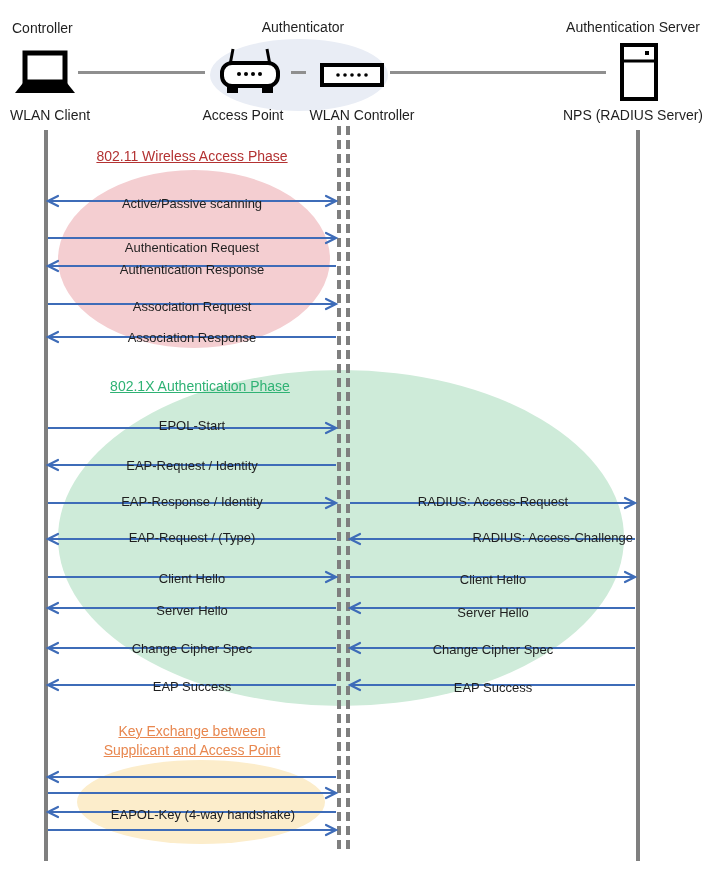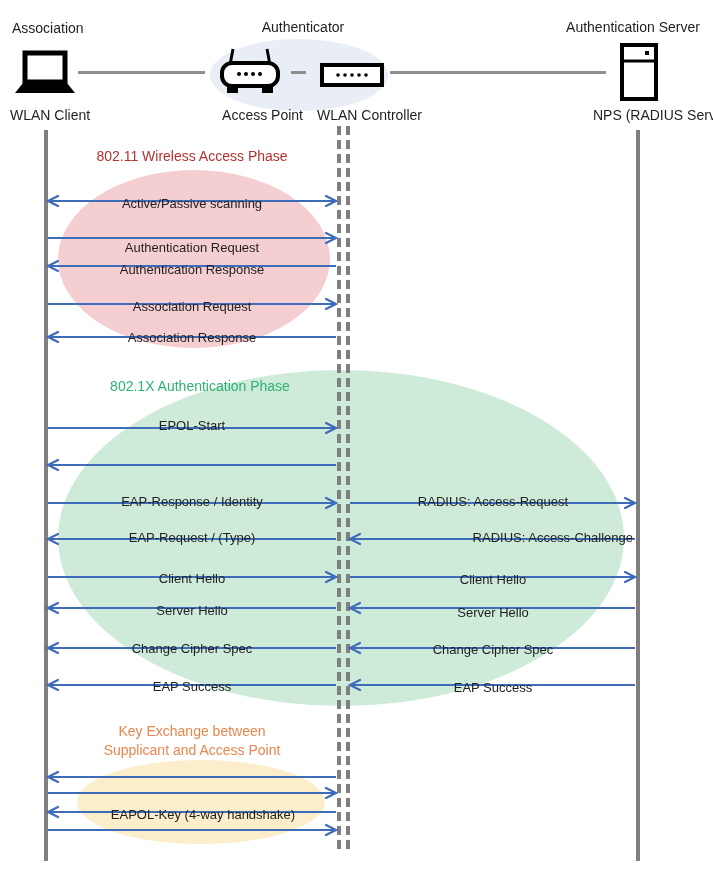--- a/index.html
+++ b/index.html
@@ -7,41 +7,41 @@
     position:relative;width:713px;height:875px;background:#fff;overflow:hidden;
     font-family:"Liberation Sans",sans-serif;color:#1f1f1f;
   }
   .ellipse{position:absolute;border-radius:50%;z-index:0;}
   .lifeline{position:absolute;width:4px;background:#7f7f7f;z-index:1;}
   .lifeline.dashed{background:repeating-linear-gradient(180deg,#7f7f7f 0 9px,transparent 9px 14px);}
   .connector{position:absolute;height:3px;background:#8f8f8f;top:71px;z-index:1;}
   .hdr{position:absolute;font-size:14px;white-space:nowrap;z-index:3;}
   .hdr.center{text-align:center;}
   .node-label{position:absolute;font-size:14px;white-space:nowrap;z-index:3;}
-  .node-label.center{text-align:right;}
-  .phase-title{position:absolute;font-size:14px;text-align:center;white-space:nowrap;z-index:3;line-height:19px;}
+  .node-label.center{text-align:center;}
+  .phase-title{position:absolute;font-size:14px;text-align:center;white-space:nowrap;z-index:3;line-height:19px;text-decoration:underline;}
   .msg-label{position:absolute;font-size:13px;text-align:center;white-space:nowrap;z-index:3;color:#1f1f1f;margin-top:12px;}
   #arrows-svg{position:absolute;left:0;top:0;z-index:2;pointer-events:none;}
   .icon{position:absolute;z-index:3;}
 </style>
 </head>
 <body>
 
 <div id="canvas">
 
   <div class="ellipse" style="left: 210px; top: 39px; width: 178px; height: 72px; background: rgb(233, 237, 245);"></div>
   <div class="ellipse" style="left: 58px; top: 170px; width: 272px; height: 178px; background: rgb(244, 206, 209);"></div>
   <div class="ellipse" style="left: 58px; top: 370px; width: 566px; height: 336px; background: rgb(206, 235, 217);"></div>
   <div class="ellipse" style="left: 77px; top: 760px; width: 248px; height: 84px; background: rgb(252, 237, 203);"></div>
 
   <div class="connector" style="left:78px;width:127px;"></div>
   <div class="connector" style="left:291px;width:15px;"></div>
   <div class="connector" style="left:390px;width:216px;"></div>
 
-  <div class="hdr" style="left:12px;top:20px;">Association</div>
+  <div class="hdr" style="left:12px;top:20px;">Controller</div>
   <div class="hdr center" style="left:233px;top:19px;width:140px;">Authenticator</div>
   <div class="hdr center" style="left:533px;top:19px;width:200px;">Authentication Server</div>
 
   <svg class="icon" style="left:13px;top:50px;" width="64" height="46" viewBox="0 0 64 46">
     <rect x="12" y="3" width="40" height="29" fill="#fff" stroke="#000" stroke-width="5"></rect>
     <polygon points="10,33 54,33 62,43 2,43" fill="#000"></polygon>
   </svg>
 
   <svg class="icon" style="left:219px;top:47px;" width="62" height="48" viewBox="0 0 62 48">
     <line x1="14" y1="2" x2="11" y2="18" stroke="#000" stroke-width="3"></line>
@@ -140,20 +140,21 @@
       <line x1="48" y1="830" x2="336" y2="830" stroke="#3e6cb8" stroke-width="2.2"></line>
       <path d="M 326 825 L 336 830 L 326 835" fill="none" stroke="#3e6cb8" stroke-width="2.2" stroke-linecap="round"></path>
     </svg>
 
 <div class="msg-label" style="left: 52px; width: 280px; top: 184px;">Active/Passive scanning</div>
     <div class="msg-label" style="left: 52px; width: 280px; top: 228px;">Authentication Request</div>
     <div class="msg-label" style="left: 52px; width: 280px; top: 250px;">Authentication Response</div>
     <div class="msg-label" style="left: 52px; width: 280px; top: 318px;">Association Response</div>
     <div class="msg-label" style="left: 52px; width: 280px; top: 287px;">Association Request</div>
     <div class="msg-label" style="left: 52px; width: 280px; top: 406px;">EPOL-Start</div>
+    <div class="msg-label" style="left: 52px; width: 280px; top: 446px;">EAP-Request / Identity</div>
     <div class="msg-label" style="left: 52px; width: 280px; top: 482px;">EAP-Response / Identity</div>
     <div class="msg-label" style="left: 353px; width: 280px; top: 482px;">RADIUS: Access-Request</div>
     <div class="msg-label" style="left: 52px; width: 280px; top: 518px;">EAP-Request / (Type)</div>
     <div class="msg-label" style="left: 353px; width: 280px; top: 518px; text-align: right;">RADIUS: Access-Challenge</div>
     <div class="msg-label" style="left: 52px; width: 280px; top: 559px;">Client Hello</div>
     <div class="msg-label" style="left: 353px; width: 280px; top: 560px;">Client Hello</div>
     <div class="msg-label" style="left: 52px; width: 280px; top: 591px;">Server Hello</div>
     <div class="msg-label" style="left: 353px; width: 280px; top: 593px;">Server Hello</div>
     <div class="msg-label" style="left: 52px; width: 280px; top: 629px;">Change Cipher Spec</div>
     <div class="msg-label" style="left: 353px; width: 280px; top: 630px;">Change Cipher Spec</div>

